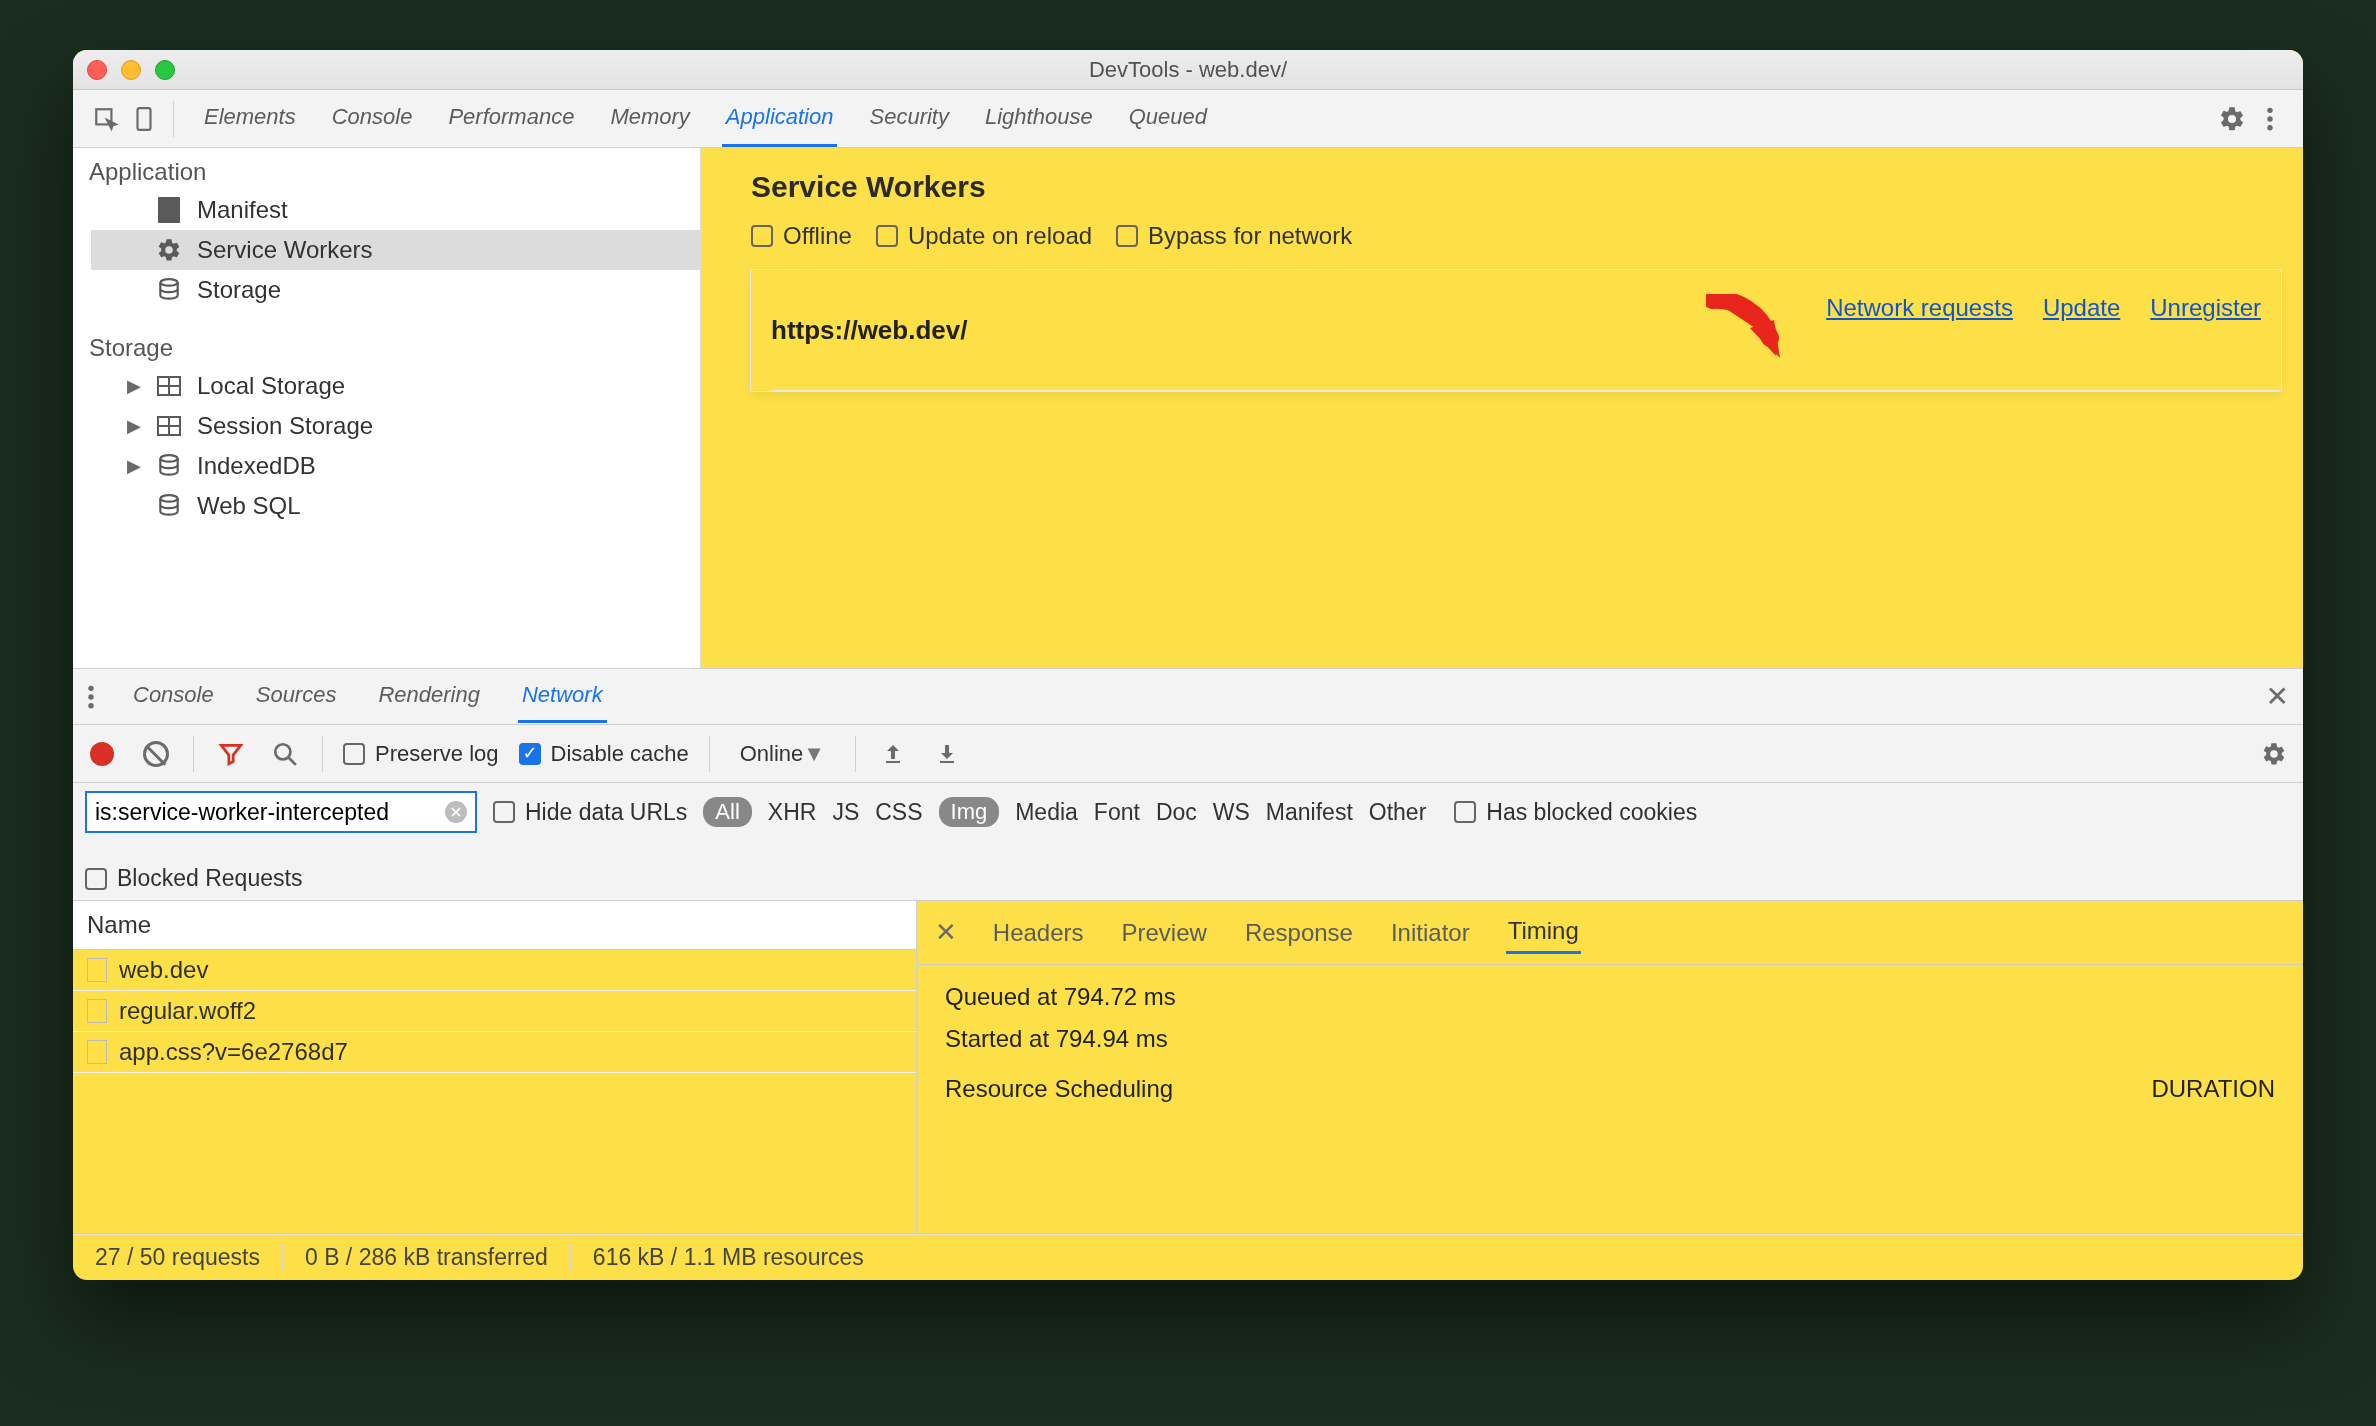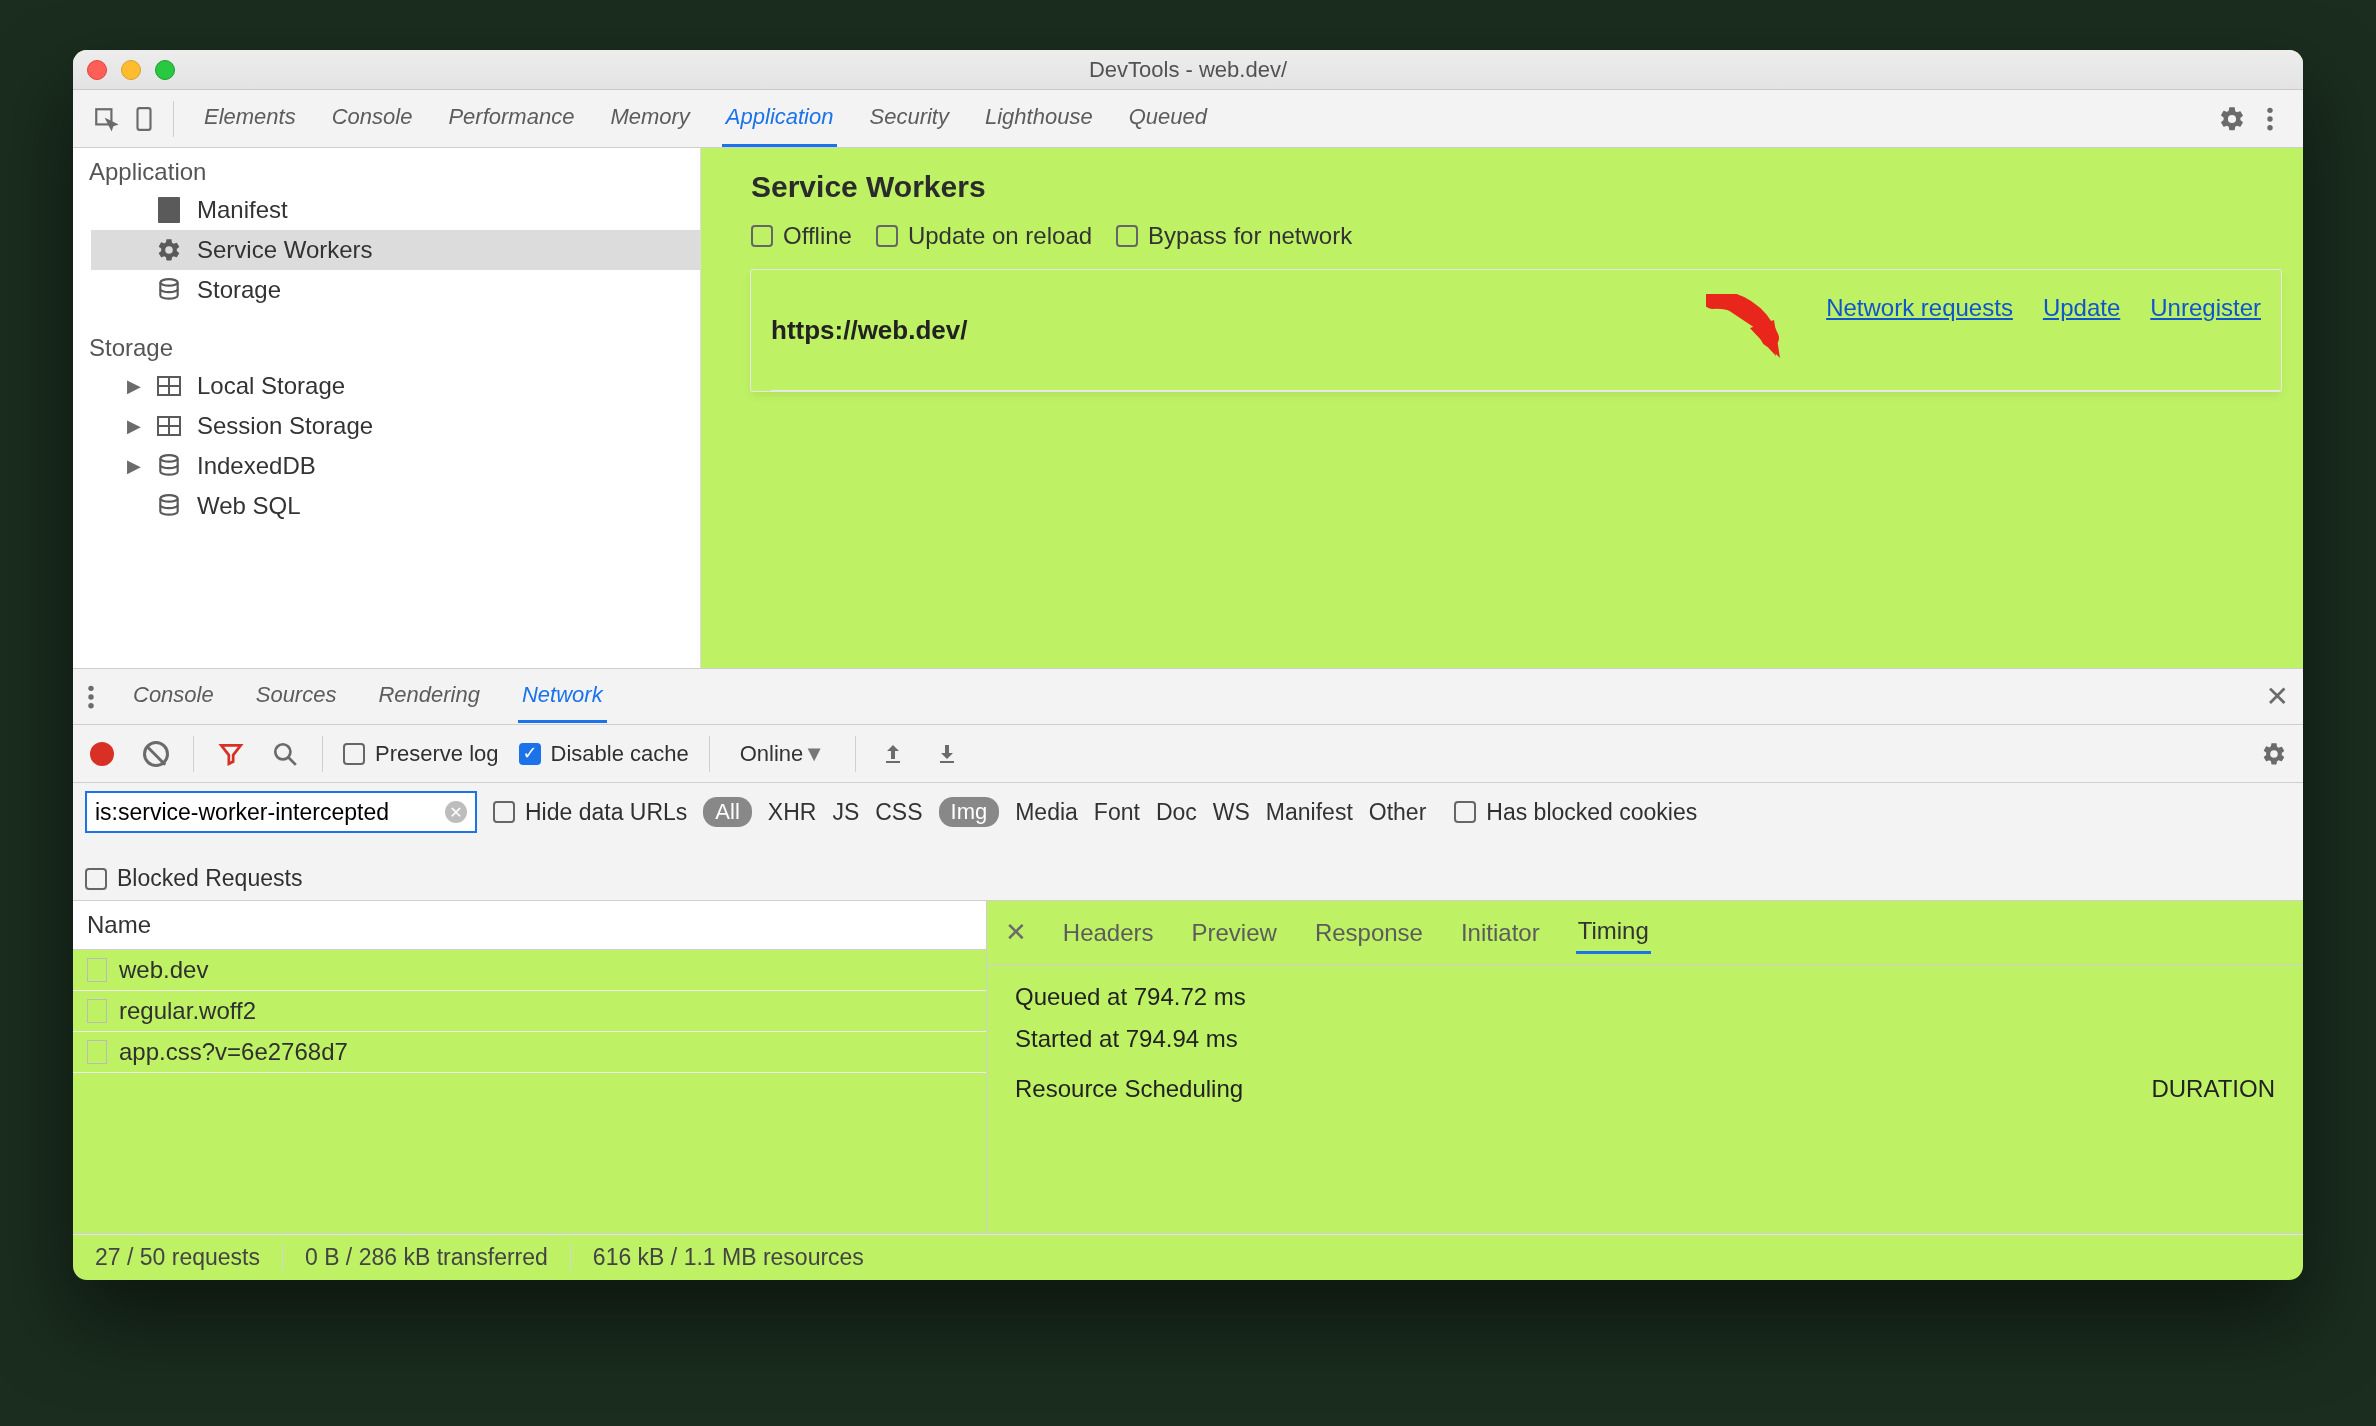--- a/index.html
+++ b/index.html
@@ -9,21 +9,21 @@
   font-size: 22px;
   color: #303030;
   width: 2376px;
   height: 1426px;
   padding: 20px;
 }
 .window {
   width: 2230px;
   height: 1230px;
   margin: 30px auto;
-  background: #bef264;
+  background: #fde047;
   border-radius: 14px;
   box-shadow: 0 40px 80px rgba(0,0,0,0.5);
   overflow: hidden;
   display: flex;
   flex-direction: column;
 }
 .titlebar {
   height: 40px;
   background: linear-gradient(#ededed, #e3e3e3);
   border-bottom: 1px solid #c8c8c8;
@@ -138,21 +138,21 @@
 .filter-input {
   width: 392px; height: 42px; border: 2px solid #1a73e8; background: #fff;
   display: flex; align-items: center; padding: 0 8px; gap: 6px;
 }
 .filter-input input { flex: 1; border: none; outline: none; font-size: 23px; background: transparent; }
 .clearbtn { width: 22px; height: 22px; background: #bdbdbd; border-radius: 50%; color: #fff; font-size: 16px; display: flex; align-items: center; justify-content: center; cursor: pointer; }
 .pill { background: #888; color: #fff; padding: 2px 12px; border-radius: 14px; font-size: 22px; }
 .ftype { color: #333; cursor: pointer; }
 
 .network-body { flex: 1; display: flex; border-bottom: 1px solid #cfcfcf; overflow: hidden; }
-.req-list { width: 914px; border-right: 1px solid #cfcfcf; display: flex; flex-direction: column; overflow: auto; position: relative; }
+.req-list { width: 844px; border-right: 1px solid #cfcfcf; display: flex; flex-direction: column; overflow: auto; position: relative; }
 .req-list::-webkit-scrollbar { width: 20px; }
 .req-list::-webkit-scrollbar-thumb { background: #c0c0c0; border-radius: 10px; }
 .req-header { padding: 10px 14px; color: #333; font-size: 24px; border-bottom: 1px solid #cfcfcf; background: #fff; }
 .req-row { display: flex; align-items: center; gap: 12px; padding: 6px 14px; font-size: 24px; border-bottom: 1px solid #eee; cursor: pointer; }
 .req-row .doc-icon { width: 20px; height: 24px; border: 1px solid #bbb; display: inline-block; }
 
 .req-details { flex: 1; display: flex; flex-direction: column; overflow: auto; position: relative; }
 .req-details::-webkit-scrollbar { width: 20px; }
 .req-details::-webkit-scrollbar-thumb { background: #c0c0c0; border-radius: 10px; }
 .detail-tabs { display: flex; align-items: center; gap: 34px; padding: 10px 18px; border-bottom: 1px solid #cfcfcf; font-size: 24px; }

